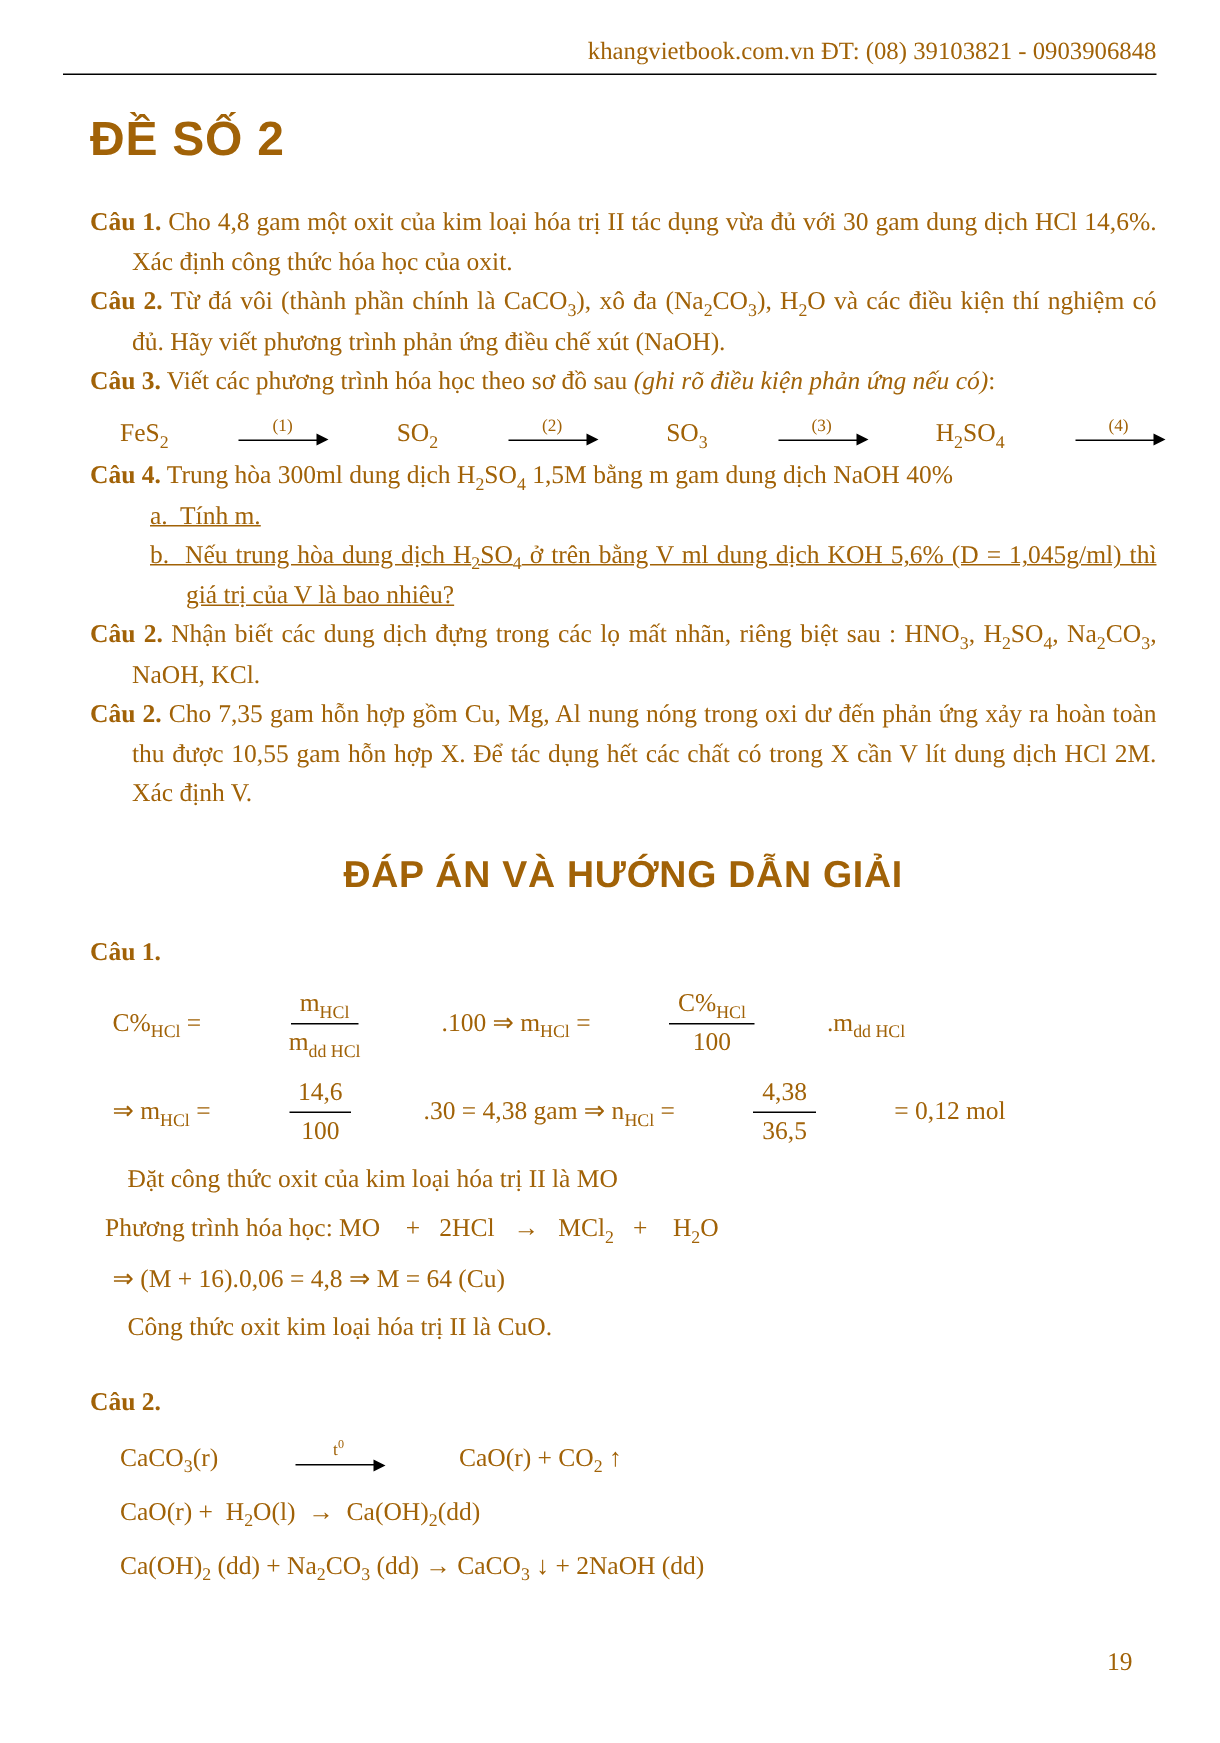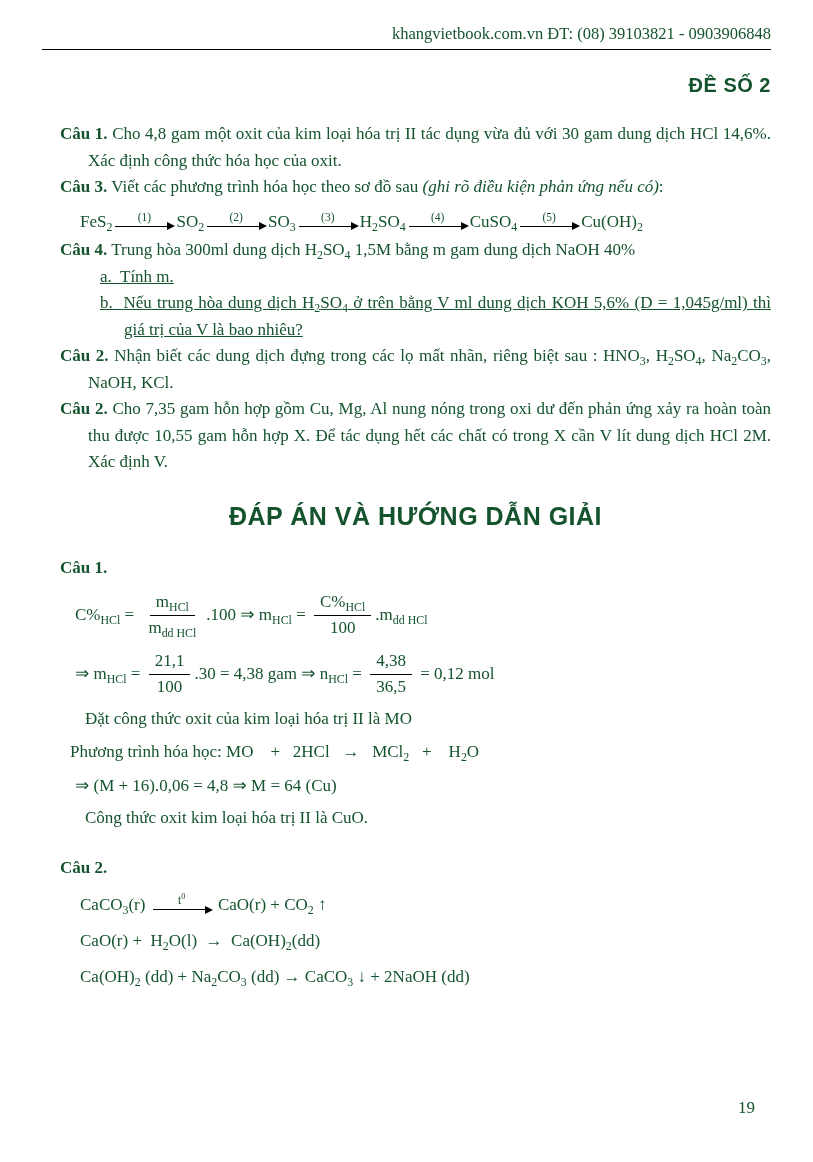--- a/index.html
+++ b/index.html
@@ -1,39 +1,39 @@
 <!DOCTYPE html>
 <html><head>
 <meta charset="utf-8">
 <style>
   html,body{margin:0;padding:0;background:#ffffff;}
   .page{
     position:relative; width:813px; height:1162px; box-sizing:border-box;
-    background:#ffffff; color:#14532d;
+    background:#ffffff; color:#a16207;
     font-family:"Liberation Serif", serif; font-size:17px;
     padding:24px 42px 0 60px; overflow:hidden;
   }
   .header-row{text-align:right; font-size:16.5px; line-height:20px;}
   hr.rule{border:none; border-top:1.8px solid #000; margin:5px 0 0 -18px;}
   .doc-title{
     font-family:"Liberation Sans", sans-serif; font-weight:bold;
-    font-size:20px; text-align:right; margin:24px 0 0; letter-spacing:.5px;
+    font-size:32px; text-align:left; margin:24px 0 0; letter-spacing:.5px;
   }
   #content{margin-top:24px;}
   .q{margin:0; padding-left:28px; text-indent:-28px; line-height:26.5px; text-align:justify;}
   .q .q-label{font-weight:bold;}
   .sub{margin:0 0 0 40px; padding-left:24px; text-indent:-24px; line-height:26.5px; text-align:justify;text-decoration:underline;}
   .heading{
     font-family:"Liberation Sans", sans-serif; font-weight:bold;
     font-size:25px; text-align:center; margin:26px 0 0; letter-spacing:.5px;
   }
   .anslabel{font-weight:bold; margin:24px 0 0; line-height:26px;}
   .sol-text{margin:6px 0 0 25px; line-height:27px; white-space:pre-wrap;}
   .sol-text.ind0{margin-left:10px;}
-  .formula{display:flex; align-items:center; margin:10px 0 0 15px; line-height:1.35; white-space:pre-wrap;}
+  .formula{display:flex; align-items:center; margin:10px 0 0 15px; line-height:1.35; white-space:pre-wrap;gap:44px;}
   .formula.chain{margin:10px 0 4px 20px;}
   .formula.f-eq{margin:13px 0 0 20px;}
   .formula.mole-row{margin:5px 0 0 148px; width:402px;}
   .f-txt{white-space:pre-wrap;}
   .fill{flex:1;}
   .frac{display:inline-flex; flex-direction:column; align-items:center; margin:0 4px; text-align:center;}
   .frac .fn{padding:0 6px 1px; border-bottom:1.3px solid #000;}
   .frac .fd{padding:1px 6px 0;}
   sub,sup{line-height:0; font-size:70%;}
   em{}
@@ -50,31 +50,32 @@
 <body>
 
 <div class="page">
   <div class="header-row">
     <span>khangvietbook.com.vn  ĐT: (08) 39103821 - 0903906848</span>
   </div>
   <hr class="rule">
   <div class="doc-title">ĐỀ SỐ 2</div>
   <div id="content">
       <p class="q"><span class="q-label">Câu 1.</span><span class="q-text"> Cho 4,8 gam một oxit của kim loại hóa trị II tác dụng vừa đủ với 30 gam dung dịch HCl 14,6%. Xác định công thức hóa học của oxit.</span></p>
+      <p class="q"><span class="q-label">Câu 2.</span><span class="q-text"> Từ đá vôi (thành phần chính là CaCO<sub>3</sub>), xô đa (Na<sub>2</sub>CO<sub>3</sub>), H<sub>2</sub>O và các điều kiện thí nghiệm có đủ. Hãy viết phương trình phản ứng điều chế xút (NaOH).</span></p>
       <p class="q"><span class="q-label">Câu 3.</span><span class="q-text"> Viết các phương trình hóa học theo sơ đồ sau <em>(ghi rõ điều kiện phản ứng nếu có)</em>:</span></p>
       <div class="formula chain"><span class="f-txt">FeS<sub>2</sub></span><span class="oarr"><span class="ol">(1)</span><span class="oline"></span></span><span class="f-txt">SO<sub>2</sub></span><span class="oarr"><span class="ol">(2)</span><span class="oline"></span></span><span class="f-txt">SO<sub>3</sub></span><span class="oarr"><span class="ol">(3)</span><span class="oline"></span></span><span class="f-txt">H<sub>2</sub>SO<sub>4</sub></span><span class="oarr"><span class="ol">(4)</span><span class="oline"></span></span><span class="f-txt">CuSO<sub>4</sub></span><span class="oarr"><span class="ol">(5)</span><span class="oline"></span></span><span class="f-txt">Cu(OH)<sub>2</sub></span></div>
       <p class="q"><span class="q-label">Câu 4.</span><span class="q-text"> Trung hòa 300ml dung dịch H<sub>2</sub>SO<sub>4</sub> 1,5M bằng m gam dung dịch NaOH 40%</span></p>
       <p class="sub"><span class="sub-marker">a.&nbsp; </span><span class="sub-text">Tính m.</span></p>
       <p class="sub"><span class="sub-marker">b.&nbsp; </span><span class="sub-text">Nếu trung hòa dung dịch H<sub>2</sub>SO<sub>4</sub> ở trên bằng V ml dung dịch KOH 5,6% (D = 1,045g/ml) thì giá trị của V là bao nhiêu?</span></p>
       <p class="q"><span class="q-label">Câu 2.</span><span class="q-text"> Nhận biết các dung dịch đựng trong các lọ mất nhãn, riêng biệt sau : HNO<sub>3</sub>, H<sub>2</sub>SO<sub>4</sub>, Na<sub>2</sub>CO<sub>3</sub>, NaOH, KCl.</span></p>
       <p class="q"><span class="q-label">Câu 2.</span><span class="q-text"> Cho 7,35 gam hỗn hợp gồm Cu, Mg, Al nung nóng trong oxi dư đến phản ứng xảy ra hoàn toàn thu được 10,55 gam hỗn hợp X. Để tác dụng hết các chất có trong X cần V lít dung dịch HCl 2M. Xác định V.</span></p>
       <div class="heading">ĐÁP ÁN VÀ HƯỚNG DẪN GIẢI</div>
       <p class="anslabel">Câu 1.</p>
       <div class="formula"><span class="f-txt">C%<sub>HCl</sub> = </span><span class="frac"><span class="fn">m<sub>HCl</sub></span><span class="fd">m<sub>dd HCl</sub></span></span><span class="f-txt">.100 ⇒ m<sub>HCl</sub> = </span><span class="frac"><span class="fn">C%<sub>HCl</sub></span><span class="fd">100</span></span><span class="f-txt">.m<sub>dd HCl</sub></span></div>
-      <div class="formula"><span class="f-txt">⇒ m<sub>HCl</sub> = </span><span class="frac"><span class="fn">21,1</span><span class="fd">100</span></span><span class="f-txt">.30 = 4,38 gam ⇒ n<sub>HCl</sub> = </span><span class="frac"><span class="fn">4,38</span><span class="fd">36,5</span></span><span class="f-txt"> = 0,12 mol</span></div>
+      <div class="formula"><span class="f-txt">⇒ m<sub>HCl</sub> = </span><span class="frac"><span class="fn">14,6</span><span class="fd">100</span></span><span class="f-txt">.30 = 4,38 gam ⇒ n<sub>HCl</sub> = </span><span class="frac"><span class="fn">4,38</span><span class="fd">36,5</span></span><span class="f-txt"> = 0,12 mol</span></div>
       <p class="sol-text">Đặt công thức oxit của kim loại hóa trị II là MO</p>
       <p class="sol-text ind0">Phương trình hóa học: MO    +   2HCl   →   MCl<sub>2</sub>   +    H<sub>2</sub>O</p>
       <div class="formula"><span class="f-txt">⇒ (M + 16).0,06 = 4,8 ⇒ M = 64 (Cu)</span></div>
       <p class="sol-text">Công thức oxit kim loại hóa trị II là CuO.</p>
       <p class="anslabel">Câu 2.</p>
       <div class="formula f-eq"><span class="f-txt">CaCO<sub>3</sub>(r) </span><span class="oarr"><span class="ol">t<sup>0</sup></span><span class="oline"></span></span><span class="f-txt"> CaO(r) + CO<sub>2</sub> ↑</span></div>
       <div class="formula f-eq"><span class="f-txt">CaO(r) +  H<sub>2</sub>O(l)  →  Ca(OH)<sub>2</sub>(dd)</span></div>
       <div class="formula f-eq"><span class="f-txt">Ca(OH)<sub>2</sub> (dd) + Na<sub>2</sub>CO<sub>3</sub> (dd) → CaCO<sub>3</sub> ↓ + 2NaOH (dd)</span></div>
     </div>
   <div class="page-num">19</div>

